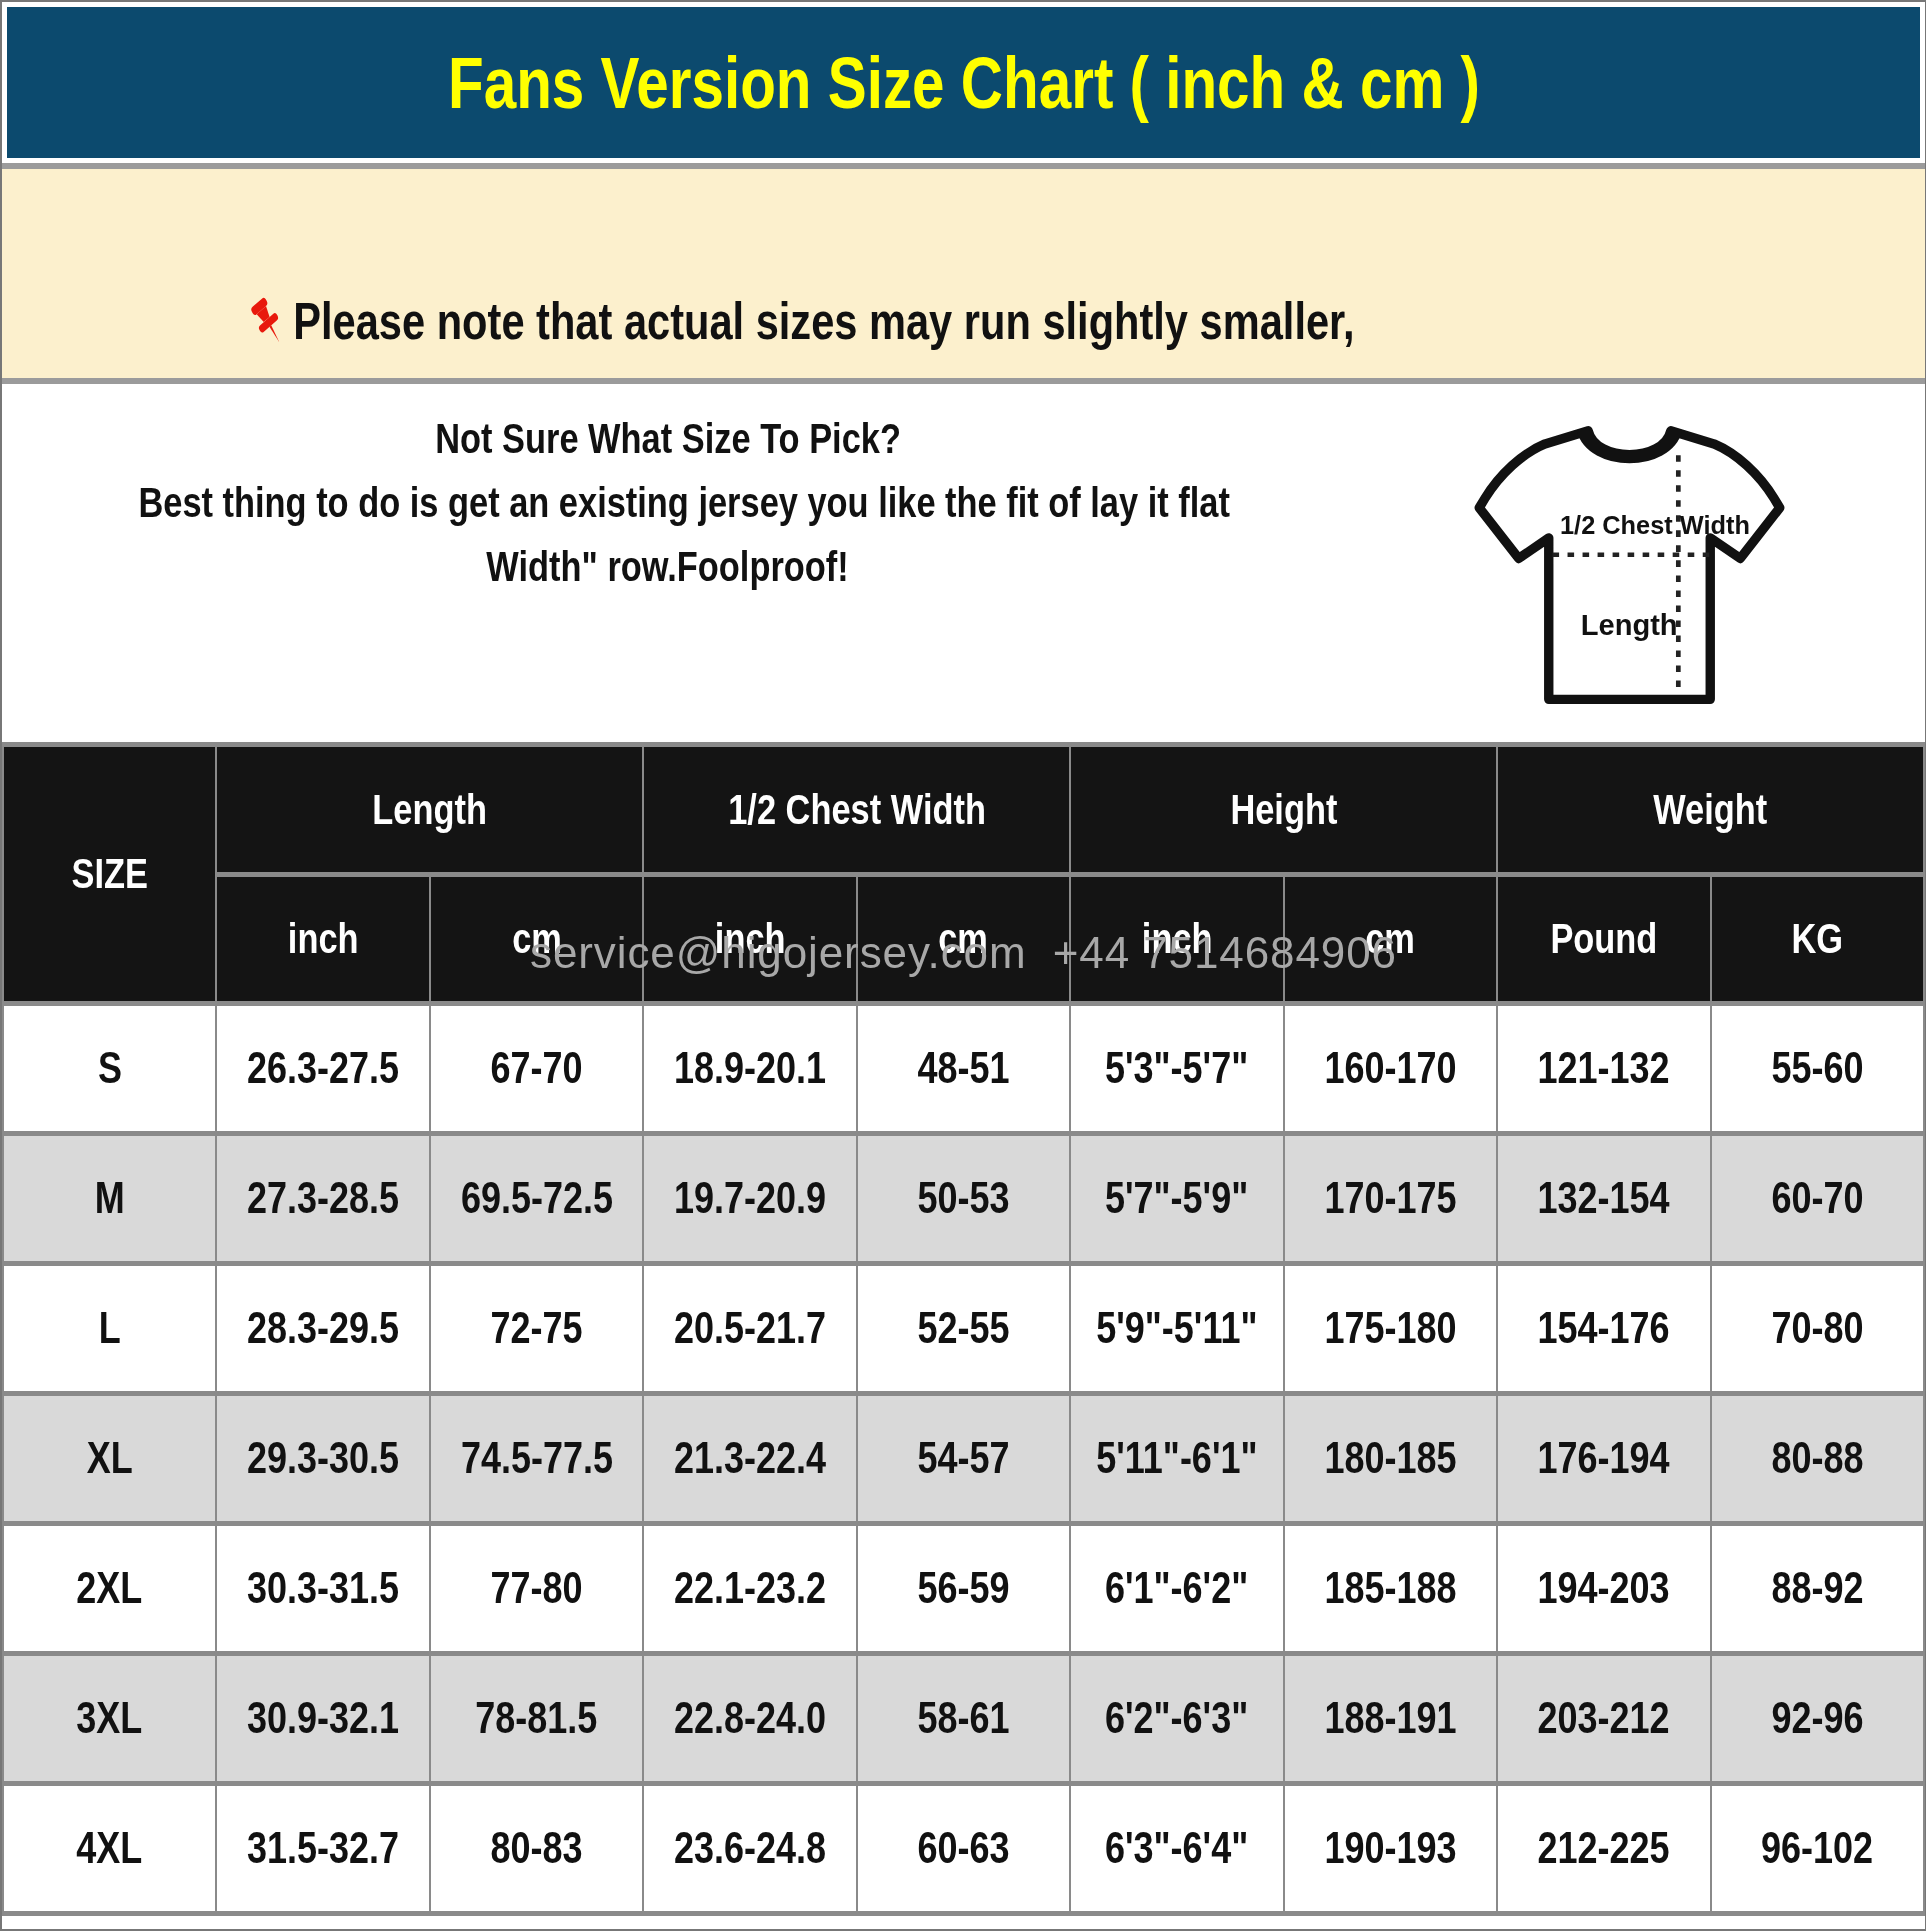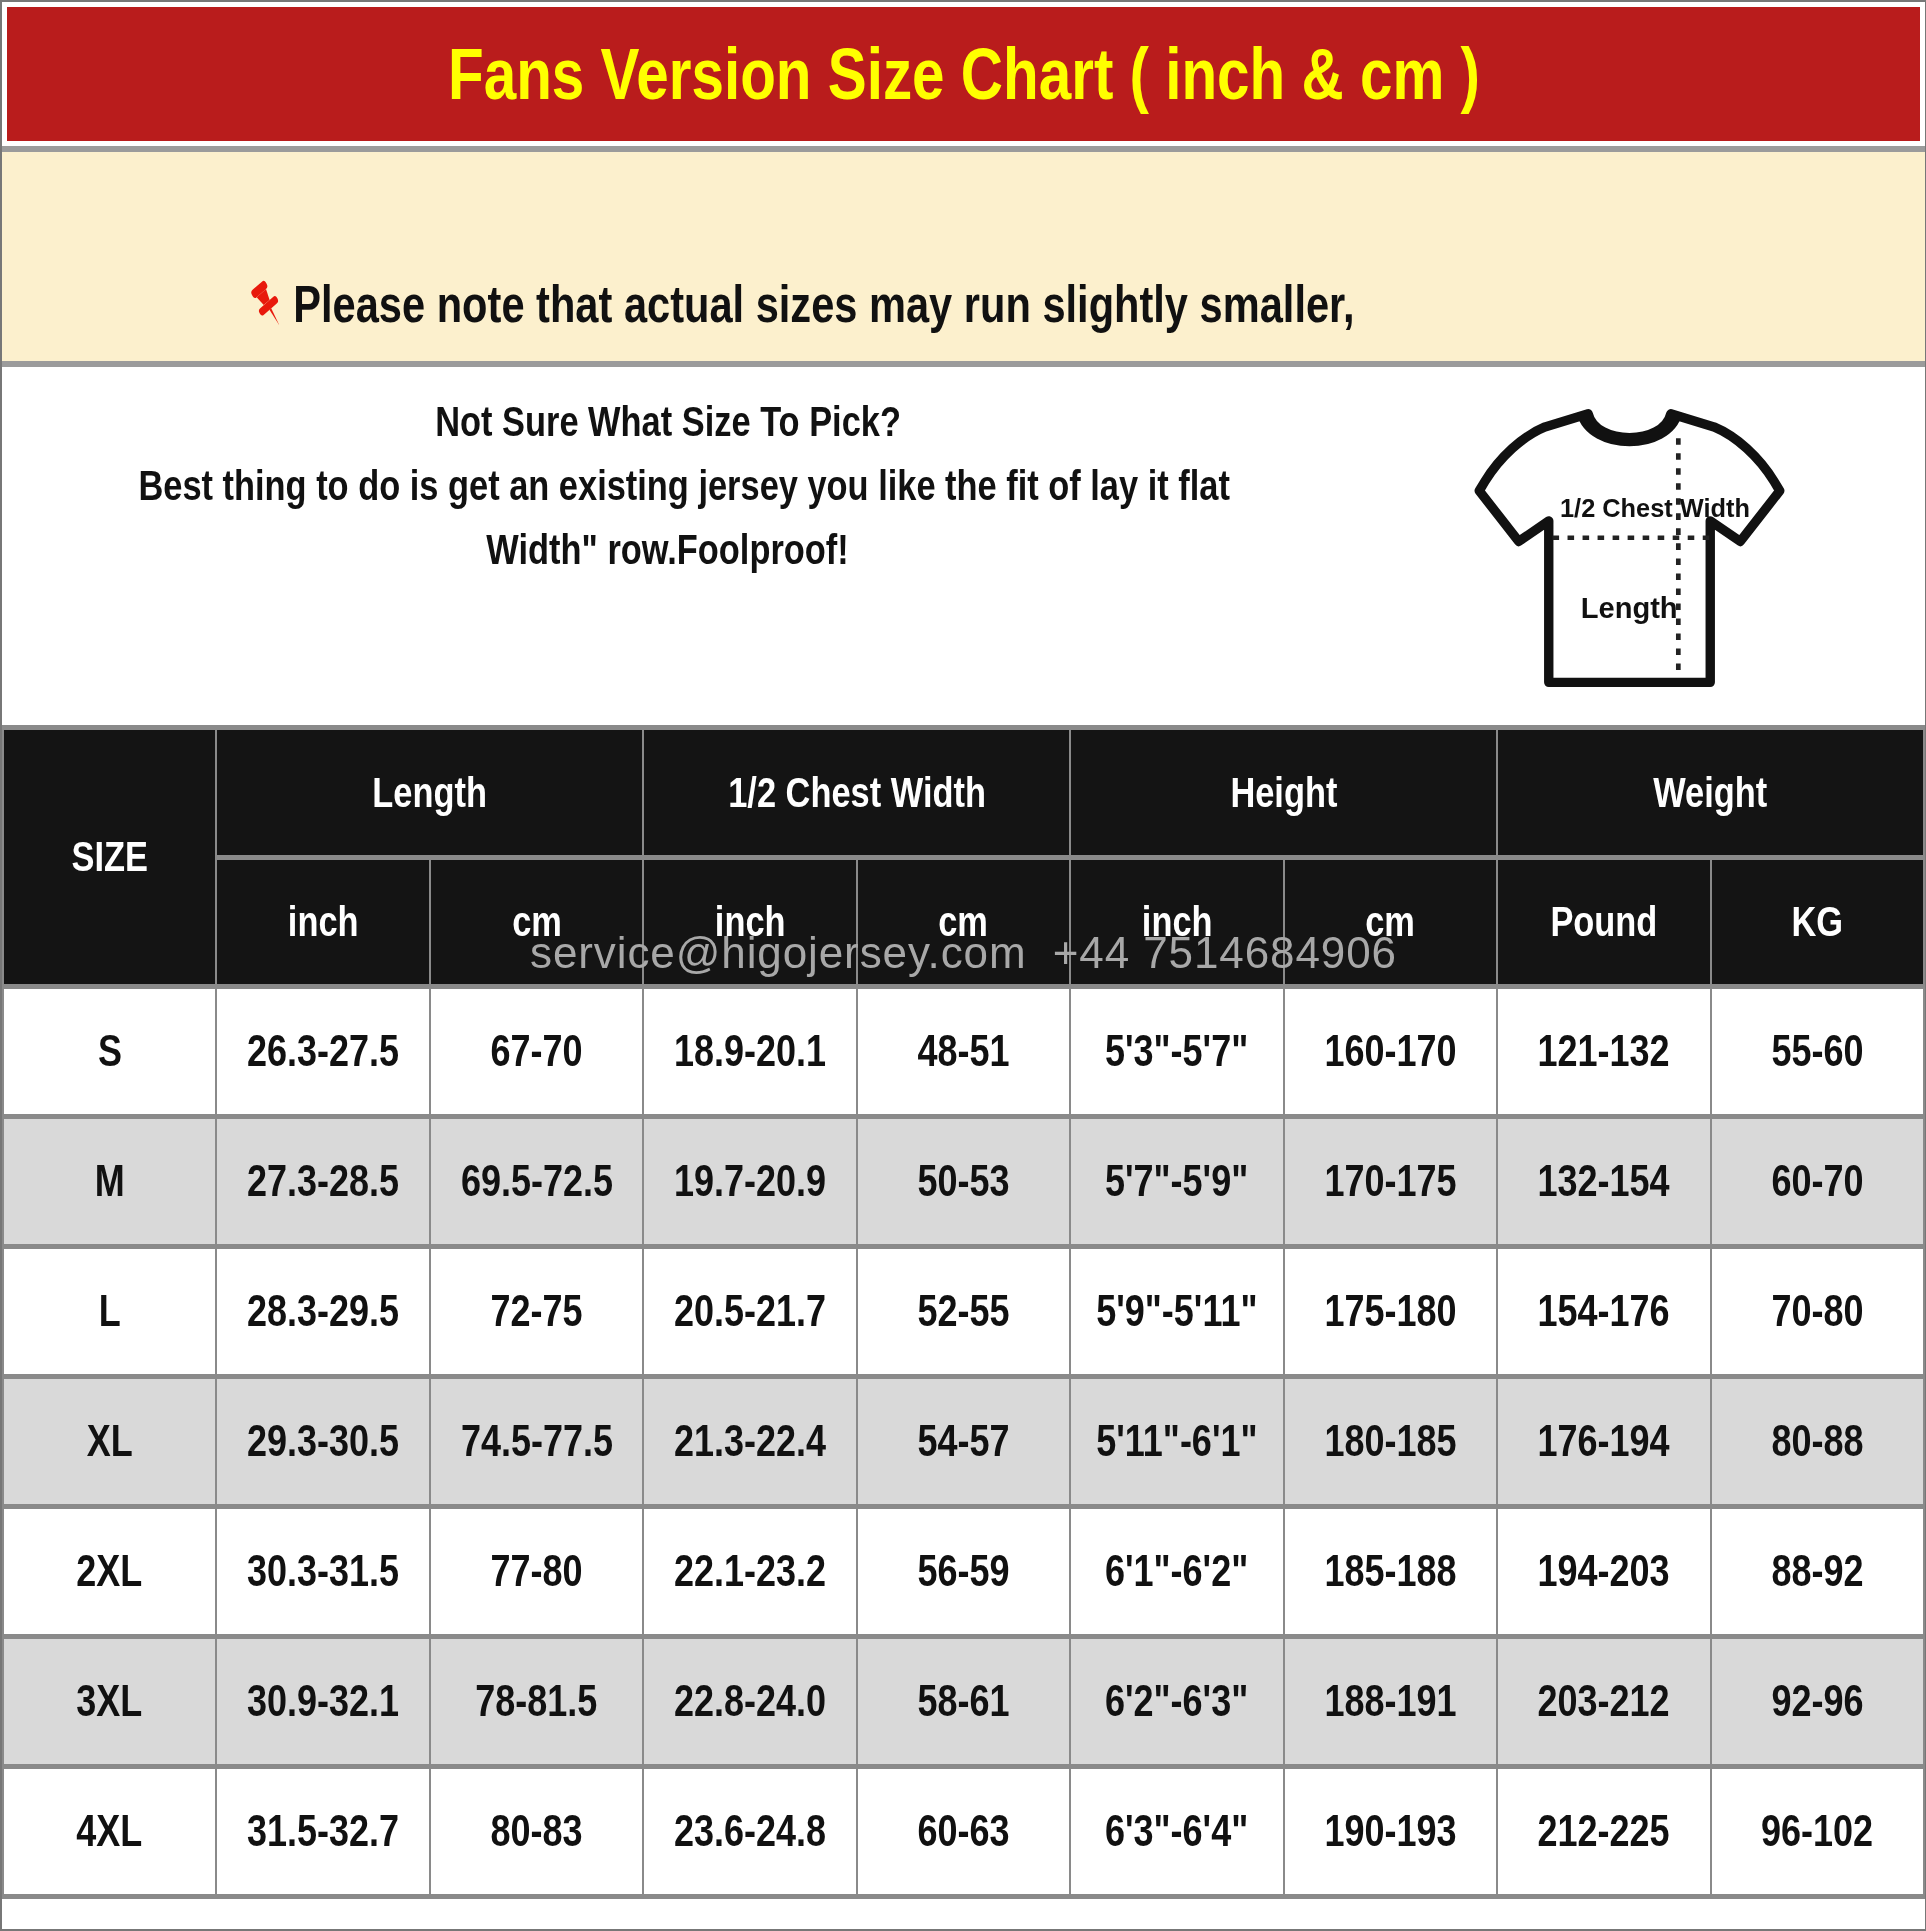--- a/index.html
+++ b/index.html
@@ -1,21 +1,21 @@
 <!DOCTYPE html>
 <html style="font-size:14.7px"><head>
 <meta charset="utf-8">
 <style>
   html,body{margin:0;padding:0;background:#ffffff;font-family:"Liberation Sans",sans-serif;}
   #wrap{position:relative;width:1927px;height:1931px;box-sizing:border-box;border:2.8px solid #777;
         overflow:hidden;background:#ffffff;}
   .cx{display:inline-block;transform:scaleX(0.8);white-space:pre;font-weight:700;}
 
   
-  .title-band{margin:4.6px 4.6px 0 4.6px;height:134px;background:#b91c1c;
+  .title-band{margin:4.6px 4.6px 0 4.6px;height:151px;background:#0c4a6e;
               display:flex;align-items:center;justify-content:center;}
   .title-band .cx{color:#ffff00;font-size:73px;}
   .sep{height:5.5px;background:#9b9b9b;}
   .title-band{margin-bottom:5.5px;}
 
   
   .note-band{height:208px;background:#fcf0cd;text-align:left;padding-top:1.8px;}
   .note-line{height:101px;line-height:101px;font-size:52px;font-weight:700;color:#111;}
   .note-line .red{color:#f01010;}
   .pin-svg{vertical-align:-13px;margin-right:3.7px;}

